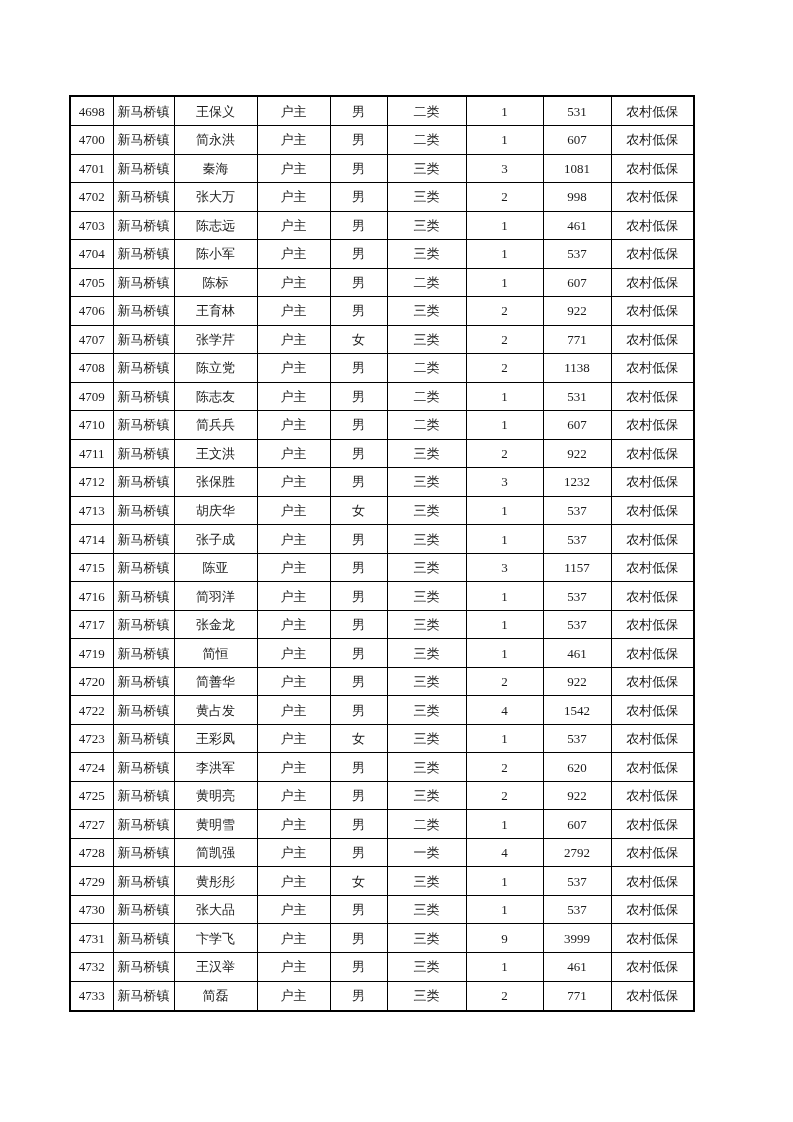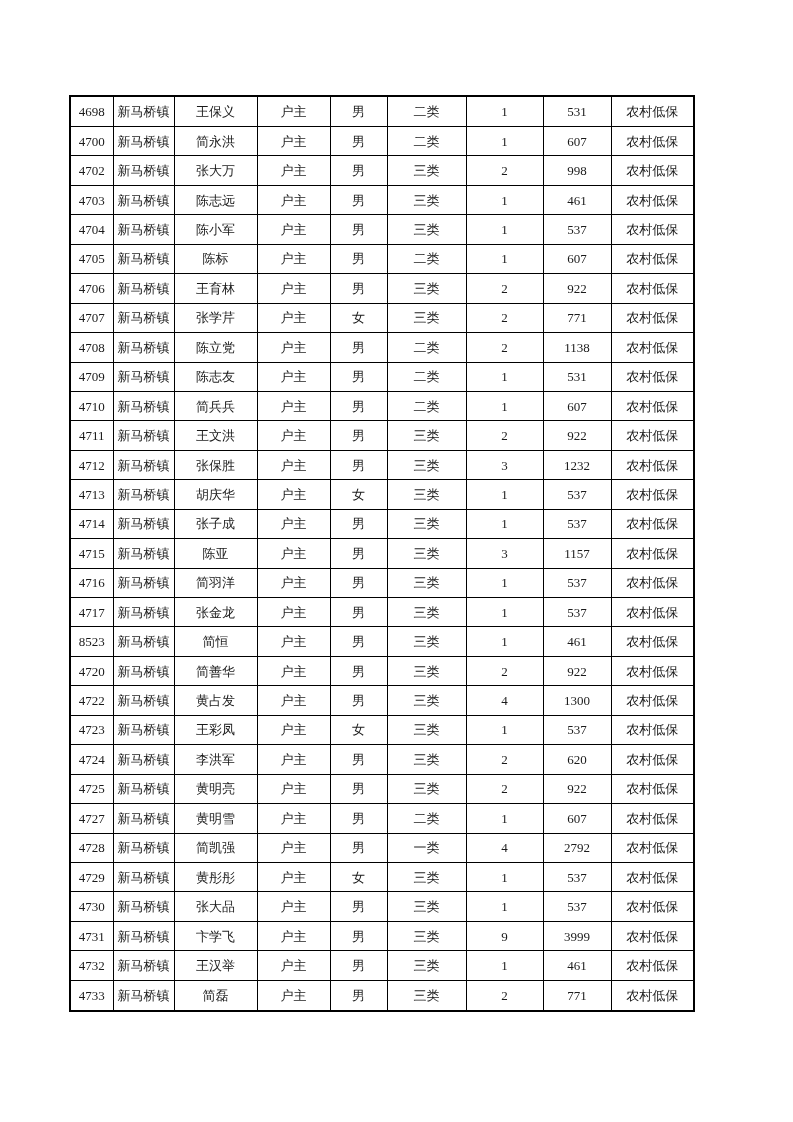--- a/index.html
+++ b/index.html
@@ -85,20 +85,31 @@
           <td>新马桥镇</td>
           <td>简永洪</td>
           <td>户主</td>
           <td>男</td>
           <td>二类</td>
           <td>1</td>
           <td>607</td>
           <td>农村低保</td>
         </tr>
         <tr>
+          <td>4701</td>
+          <td>新马桥镇</td>
+          <td>秦海</td>
+          <td>户主</td>
+          <td>男</td>
+          <td>三类</td>
+          <td>3</td>
+          <td>1081</td>
+          <td>农村低保</td>
+        </tr>
+        <tr>
           <td>4702</td>
           <td>新马桥镇</td>
           <td>张大万</td>
           <td>户主</td>
           <td>男</td>
           <td>三类</td>
           <td>2</td>
           <td>998</td>
           <td>农村低保</td>
         </tr>
@@ -261,21 +272,21 @@
           <td>新马桥镇</td>
           <td>张金龙</td>
           <td>户主</td>
           <td>男</td>
           <td>三类</td>
           <td>1</td>
           <td>537</td>
           <td>农村低保</td>
         </tr>
         <tr>
-          <td>8523</td>
+          <td>4719</td>
           <td>新马桥镇</td>
           <td>简恒</td>
           <td>户主</td>
           <td>男</td>
           <td>三类</td>
           <td>1</td>
           <td>461</td>
           <td>农村低保</td>
         </tr>
         <tr>
@@ -290,21 +301,21 @@
           <td>农村低保</td>
         </tr>
         <tr>
           <td>4722</td>
           <td>新马桥镇</td>
           <td>黄占发</td>
           <td>户主</td>
           <td>男</td>
           <td>三类</td>
           <td>4</td>
-          <td>1300</td>
+          <td>1542</td>
           <td>农村低保</td>
         </tr>
         <tr>
           <td>4723</td>
           <td>新马桥镇</td>
           <td>王彩凤</td>
           <td>户主</td>
           <td>女</td>
           <td>三类</td>
           <td>1</td>

